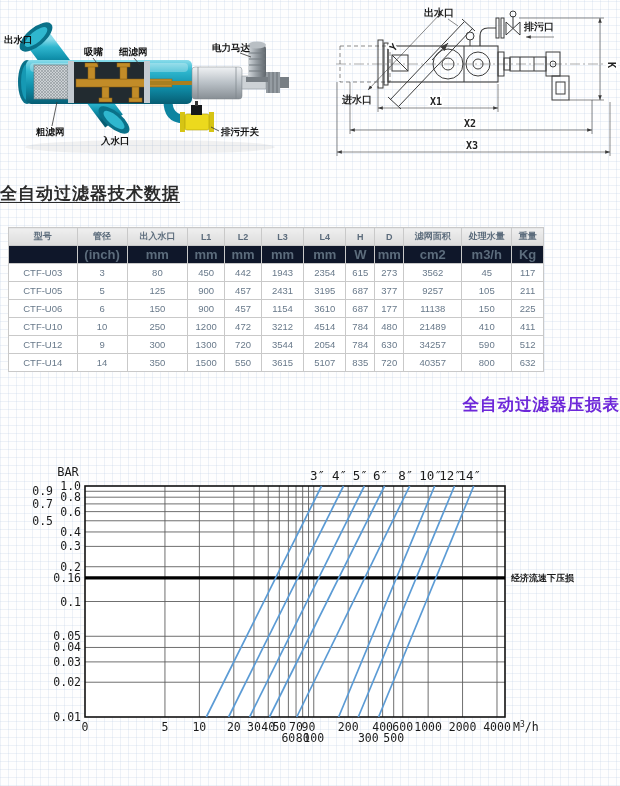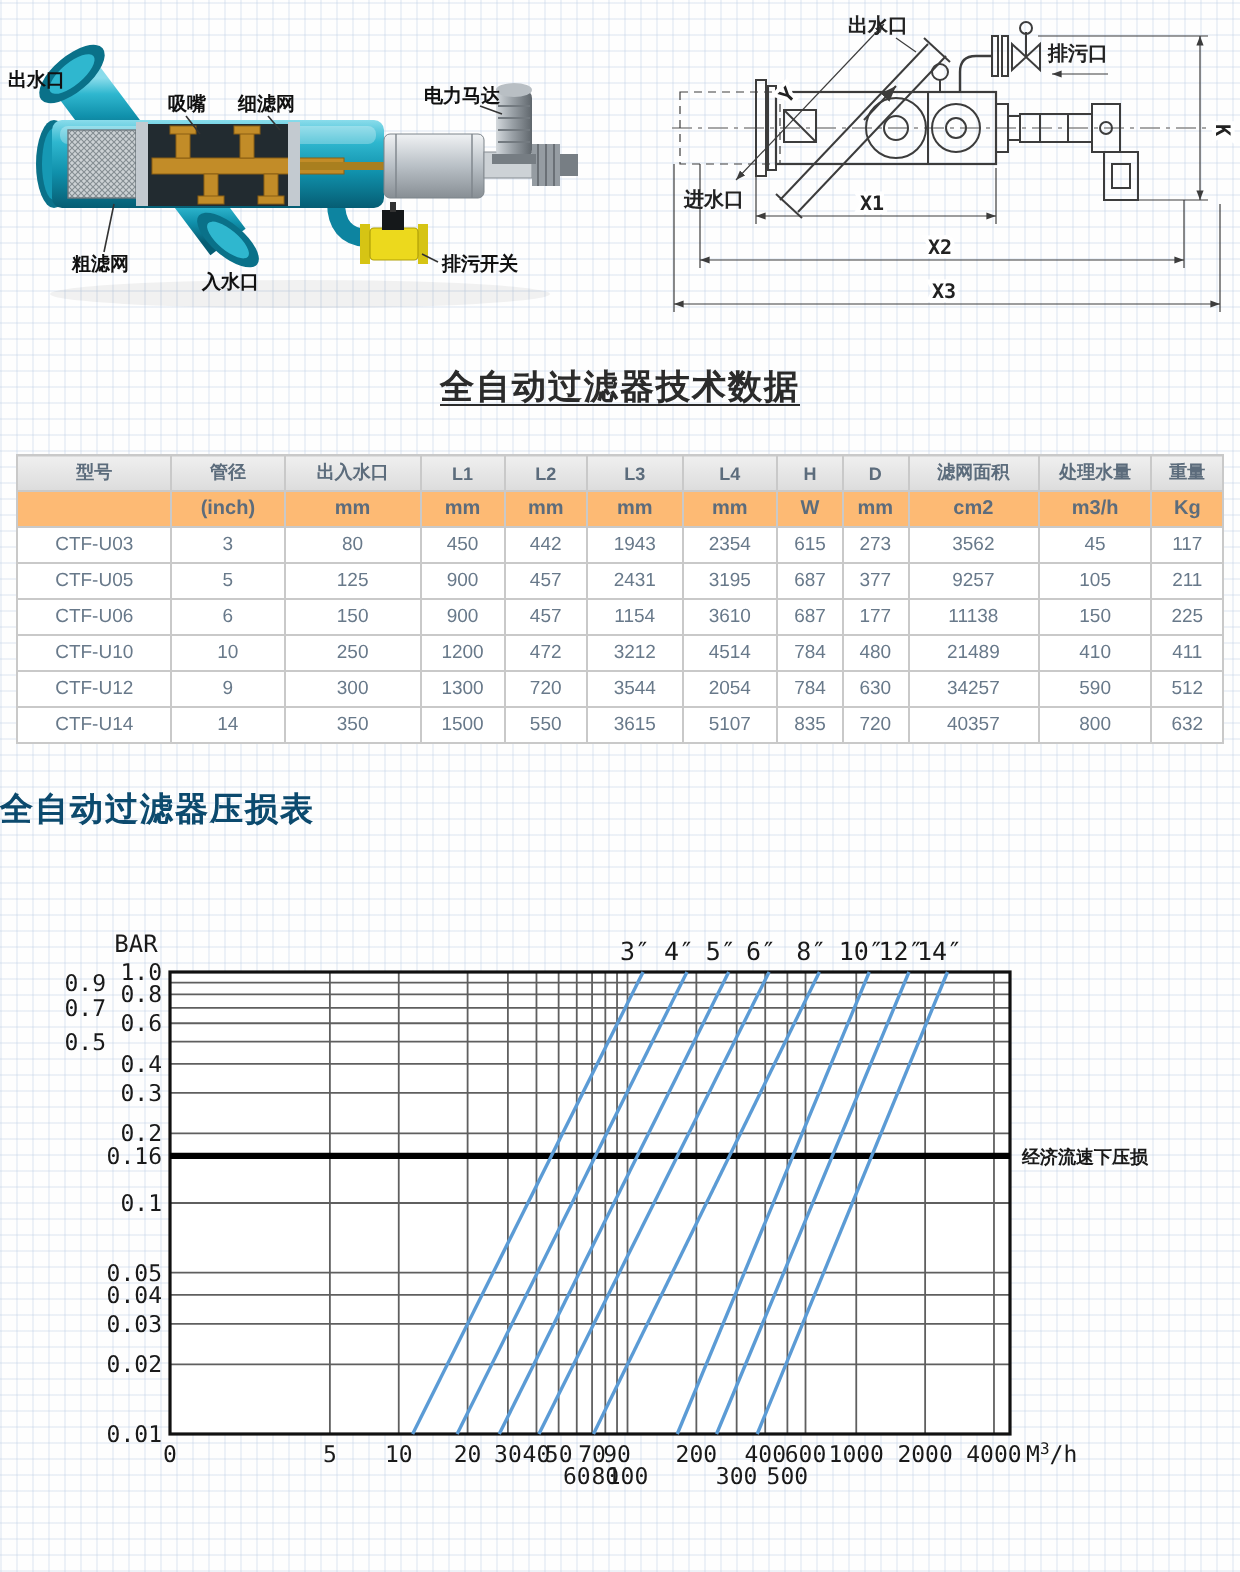--- a/index.html
+++ b/index.html
@@ -12,27 +12,27 @@
       #fefefe;
   }
   .diagrams{position:relative;height:168px;}
   #diag-left{position:absolute;left:0;top:5px;}
   #diag-right{position:absolute;left:328px;top:2px;}
   .ill-label{font:bold 9.5px "Liberation Sans",sans-serif;fill:#111;}
   .cad-label{font:bold 10px "Liberation Sans",sans-serif;fill:#222;}
   .cad-dim{font:bold 10px "DejaVu Sans Mono",monospace;fill:#222;paint-order:stroke;stroke:#fff;stroke-width:4px;}
   .ln{stroke:#3c3c3c;fill:none;stroke-width:1;}
   .thin{stroke:#3c3c3c;fill:none;stroke-width:.6;}
-  h1.table-title{margin:14px 0 0 0;text-align:center;font-size:17px;font-weight:600;color:#2b2b2b;
+  h1.table-title{margin:14px 0 0 0;text-align:left;font-size:17px;font-weight:600;color:#2b2b2b;
     text-decoration:underline;text-underline-offset:3px;letter-spacing:1px;}
-  h2.chart-title{margin:22px 0 0 0;text-align:left;font-size:16.5px;font-weight:600;color:#0c4a6e;letter-spacing:1px;}
-  table.spec{border-collapse:collapse;table-layout:fixed;width:604px;margin:22px 8px 0 8px;background:#fff;}
+  h2.chart-title{margin:22px 0 0 0;text-align:right;font-size:16.5px;font-weight:600;color:#6d28d9;letter-spacing:1px;}
+  table.spec{border-collapse:collapse;table-layout:fixed;width:536px;margin:22px 8px 0 8px;background:#fff;}
   table.spec th,table.spec td{border:1px solid #c9c9c9;text-align:center;padding:0;height:17px;overflow:hidden;white-space:nowrap;}
   table.spec thead tr.hrow1 th{background:linear-gradient(#efefef,#dcdcdc);color:#5c6c7c;font-size:9px;font-weight:bold;}
-  table.spec thead tr.hrow2 th{background:#fdba74;color:#5c6c7c;font-size:10px;font-weight:bold;}
+  table.spec thead tr.hrow2 th{background:#0f172a;color:#5c6c7c;font-size:13px;font-weight:bold;}
   table.spec td{color:#68798a;font-size:9.5px;background:#fff;}
   #chart-wrap{margin-top:24px;}
   .ctxt{font-family:"DejaVu Sans Mono",monospace;fill:#1a1a1a;}
 </style>
 </head>
 <body>
 
 <div class="diagrams">
 
   <svg id="diag-left" width="325" height="162" viewBox="0 0 325 162">

